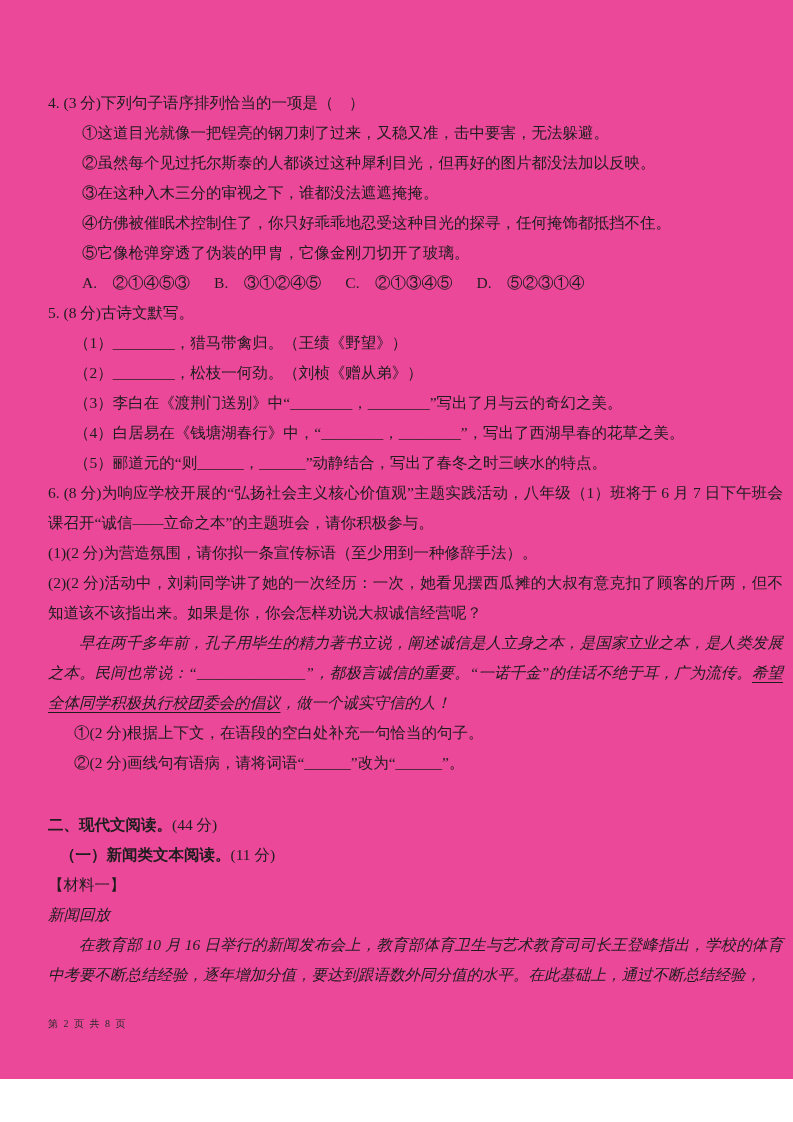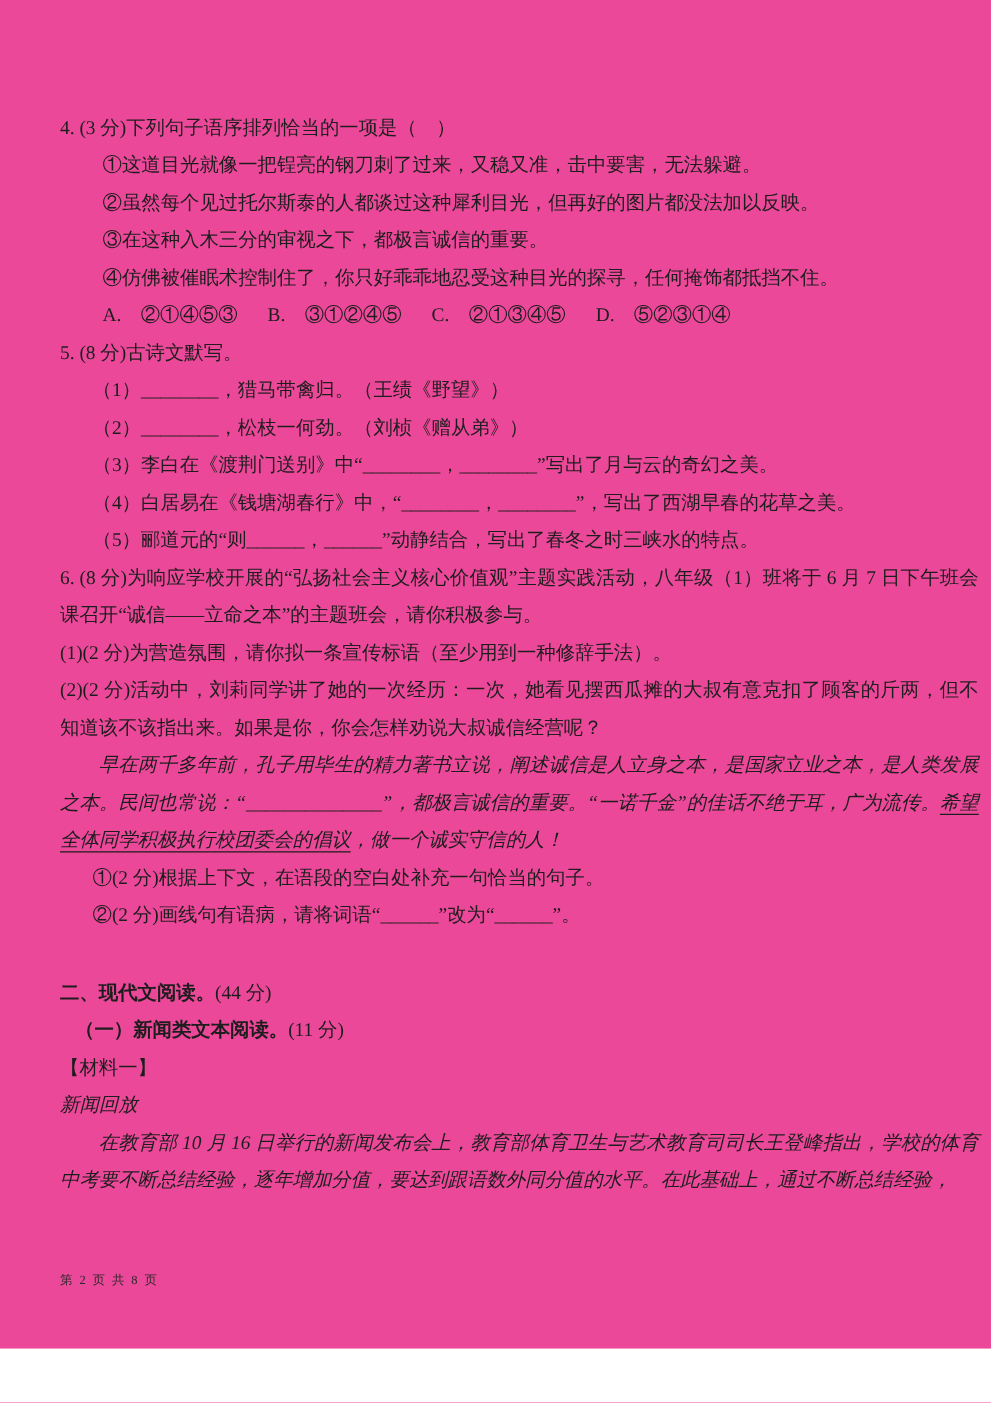--- a/index.html
+++ b/index.html
@@ -34,22 +34,23 @@
 </style>
 </head>
 <body>
 
 <div class="page">
   <div class="content">
 
     <p>4. (3 分)下列句子语序排列恰当的一项是（　）</p>
     <p class="sent">①这道目光就像一把锃亮的钢刀刺了过来，又稳又准，击中要害，无法躲避。</p>
     <p class="sent">②虽然每个见过托尔斯泰的人都谈过这种犀利目光，但再好的图片都没法加以反映。</p>
-    <p class="sent">③在这种入木三分的审视之下，都极言诚信的重要。</p>
+    <p class="sent">③在这种入木三分的审视之下，谁都没法遮遮掩掩。</p>
     <p class="sent">④仿佛被催眠术控制住了，你只好乖乖地忍受这种目光的探寻，任何掩饰都抵挡不住。</p>
+    <p class="sent">⑤它像枪弹穿透了伪装的甲胄，它像金刚刀切开了玻璃。</p>
     <p class="opts">
       <span>A.　②①④⑤③</span><span>B.　③①②④⑤</span><span>C.　②①③④⑤</span><span>D.　⑤②③①④</span>
     </p>
 
     <p>5. (8 分)古诗文默写。</p>
     <p class="item">（1）________，猎马带禽归。（王绩《野望》）</p>
     <p class="item">（2）________，松枝一何劲。（刘桢《赠从弟》）</p>
     <p class="item">（3）李白在《渡荆门送别》中“________，________”写出了月与云的奇幻之美。</p>
     <p class="item">（4）白居易在《钱塘湖春行》中，“________，________”，写出了西湖早春的花草之美。</p>
     <p class="item">（5）郦道元的“则______，______”动静结合，写出了春冬之时三峡水的特点。</p>

